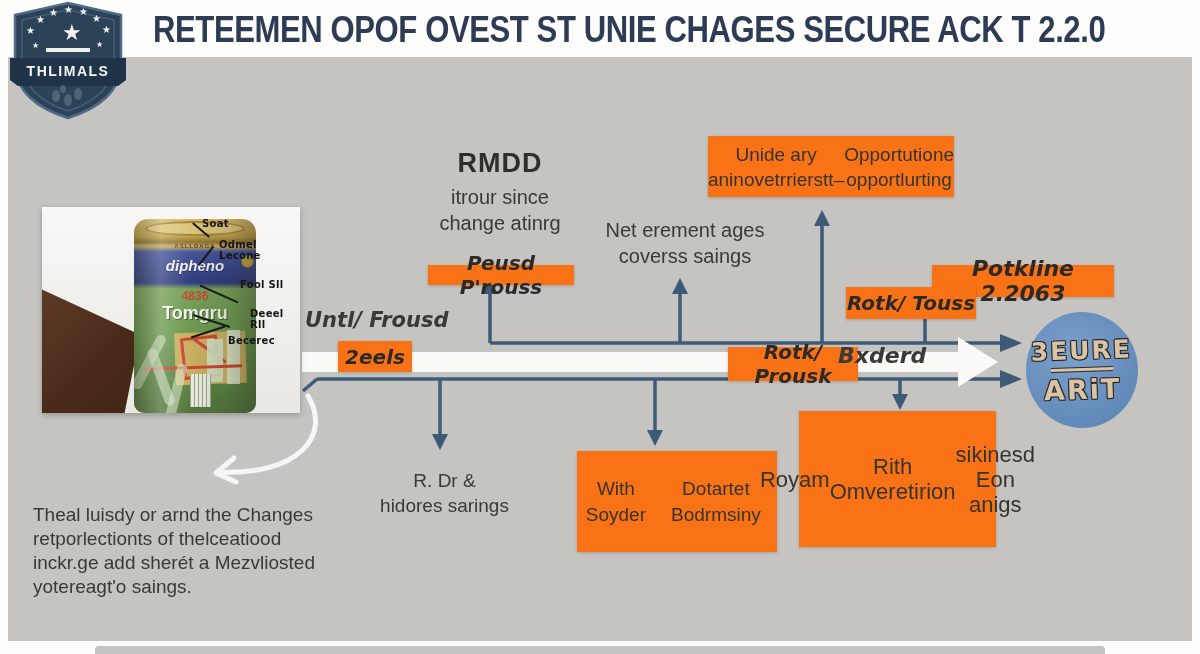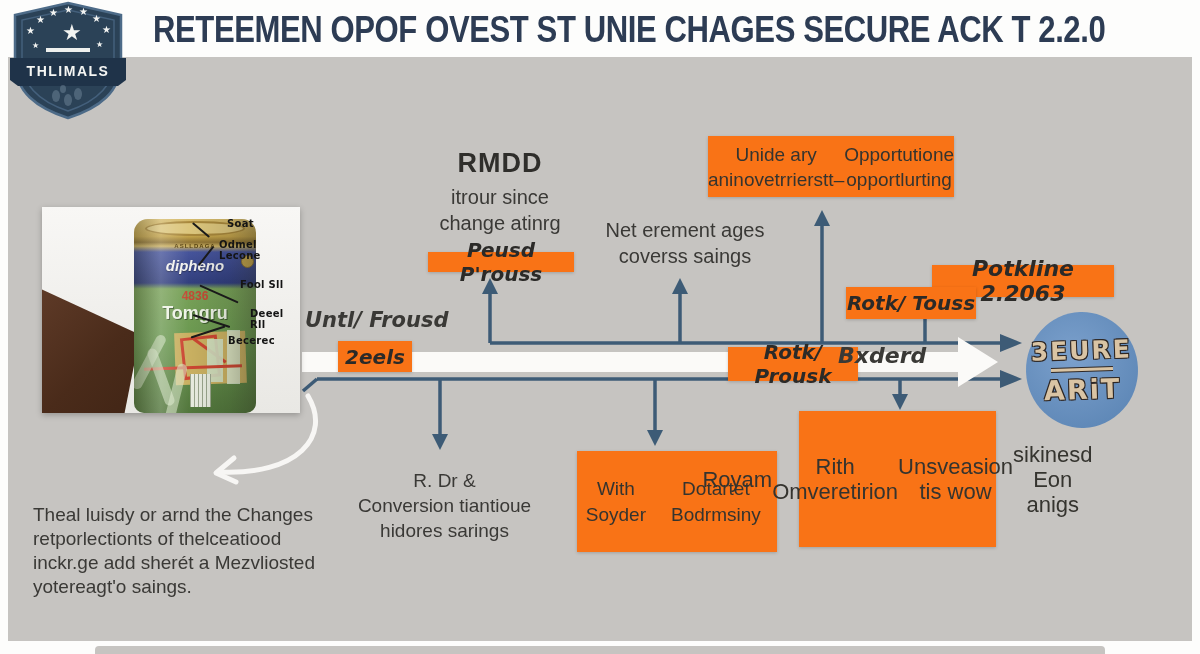--- a/index.html
+++ b/index.html
@@ -93,21 +93,21 @@
   
   .rmdd-title { left:420px; top:148px; width:160px; font-size:27px; font-weight:700; color:#2f2e2b; letter-spacing:1px; }
   .rmdd-sub { left:410px; top:184px; width:180px; font-size:20px; line-height:26px; }
   .net-text { left:580px; top:217px; width:210px; font-size:20px; line-height:26px; }
   .untl { left:305px; top:308px; font-size:21px; }
   .bxderd { left:838px; top:343px; font-size:22px; }
   .rdr-text { left:352px; top:468px; width:185px; font-size:19px; line-height:25px; }
   .para { position:absolute; left:33px; top:503px; width:300px; font-size:19px; line-height:24px; color:#3a3936; text-align:left; }
 
   .unide-box { left:708px; top:136px; width:246px; height:61px; font-size:19px; line-height:25px; }
-  .peusd-box { left:428px; top:252px; width:146px; height:20px; font-size:20px; }
+  .peusd-box { left:428px; top:265px; width:146px; height:20px; font-size:20px; }
   .potkline-box { left:932px; top:265px; width:182px; height:32px; font-size:22px; }
   .rotk-touss-box { left:846px; top:287px; width:130px; height:32px; font-size:20px; }
   .rotk-prousk-box { left:728px; top:307px; width:130px; height:34px; font-size:20px;margin-top:40px; }
   .eels-box { left:338px; top:341px; width:74px; height:31px; font-size:20px; }
   .soyder-box { left:577px; top:451px; width:200px; height:101px; font-size:19px; line-height:26px; }
   .royam-box { left:799px; top:411px; width:197px; height:136px; font-size:22px; line-height:25px; }
 </style>
 </head>
 <body>
 
@@ -183,21 +183,21 @@
     </div>
     <div class="bldg1"></div>
     <div class="bldg2"></div>
     <div class="barcode"></div>
     <div class="red-underline"></div>
     <div class="leaf l1"></div>
     <div class="leaf l2"></div>
     <div class="leaf l3"></div>
     <div class="can-shade"></div>
   </div>
-  <div class="photo-label" style="left:185px; top:11px;">Soat</div>
+  <div class="photo-label" style="left:160px; top:11px;">Soat</div>
   <div class="conn" style="left:148px; top:22px; width:22px; transform:rotate(40deg);"></div>
   <div class="photo-label" style="left:177px; top:32px; width:44px;">Odmel Lecone</div>
   <div class="conn" style="left:152px; top:48px; width:24px; transform:rotate(-52deg);"></div>
   <div class="photo-label" style="left:198px; top:72px;">Fool Sll</div>
   <div class="conn" style="left:156px; top:86px; width:42px; transform:rotate(24deg);"></div>
   <div class="photo-label" style="left:190px; top:101px;margin-left:18px;">Deeel Rll</div>
   <div class="conn" style="left:150px; top:113px; width:39px; transform:rotate(18deg);"></div>
   <div class="photo-label" style="left:186px; top:128px;">Becerec</div>
   <div class="conn" style="left:148px; top:124px; width:36px; transform:rotate(-18deg);"></div>
 </div>
@@ -225,33 +225,31 @@
 <div class="lbox potkline-box it">Potkline 2.2063</div>
 <div class="lbox rotk-touss-box it">Rotk/ Touss</div>
 <div class="lbox rotk-prousk-box it">Rotk/ Prousk</div>
 <div class="lbox eels-box it">2eels</div>
 
 <div class="plain it untl">Untl/ Frousd</div>
 <div class="plain it bxderd">Bxderd</div>
 
 <div class="plain rdr-text">
   <div>R. Dr &amp;</div>
-  <div>Conversion tiantioue</div>
   <div>hidores sarings</div>
 </div>
 
 <div class="lbox soyder-box">
   <div>With Soyder</div>
   <div>Dotartet Bodrmsiny</div>
 </div>
 
 <div class="lbox royam-box">
   <div>Royam</div>
   <div>Rith Omveretirion</div>
-  <div>Unsveasion tis wow</div>
   <div>sikinesd Eon anigs</div>
 </div>
 
 <div class="badge">
   <span class="b1">3EURE</span>
   <span class="bd"></span>
   <span class="b2">ARiT</span>
 </div>
 
 <div class="para">

